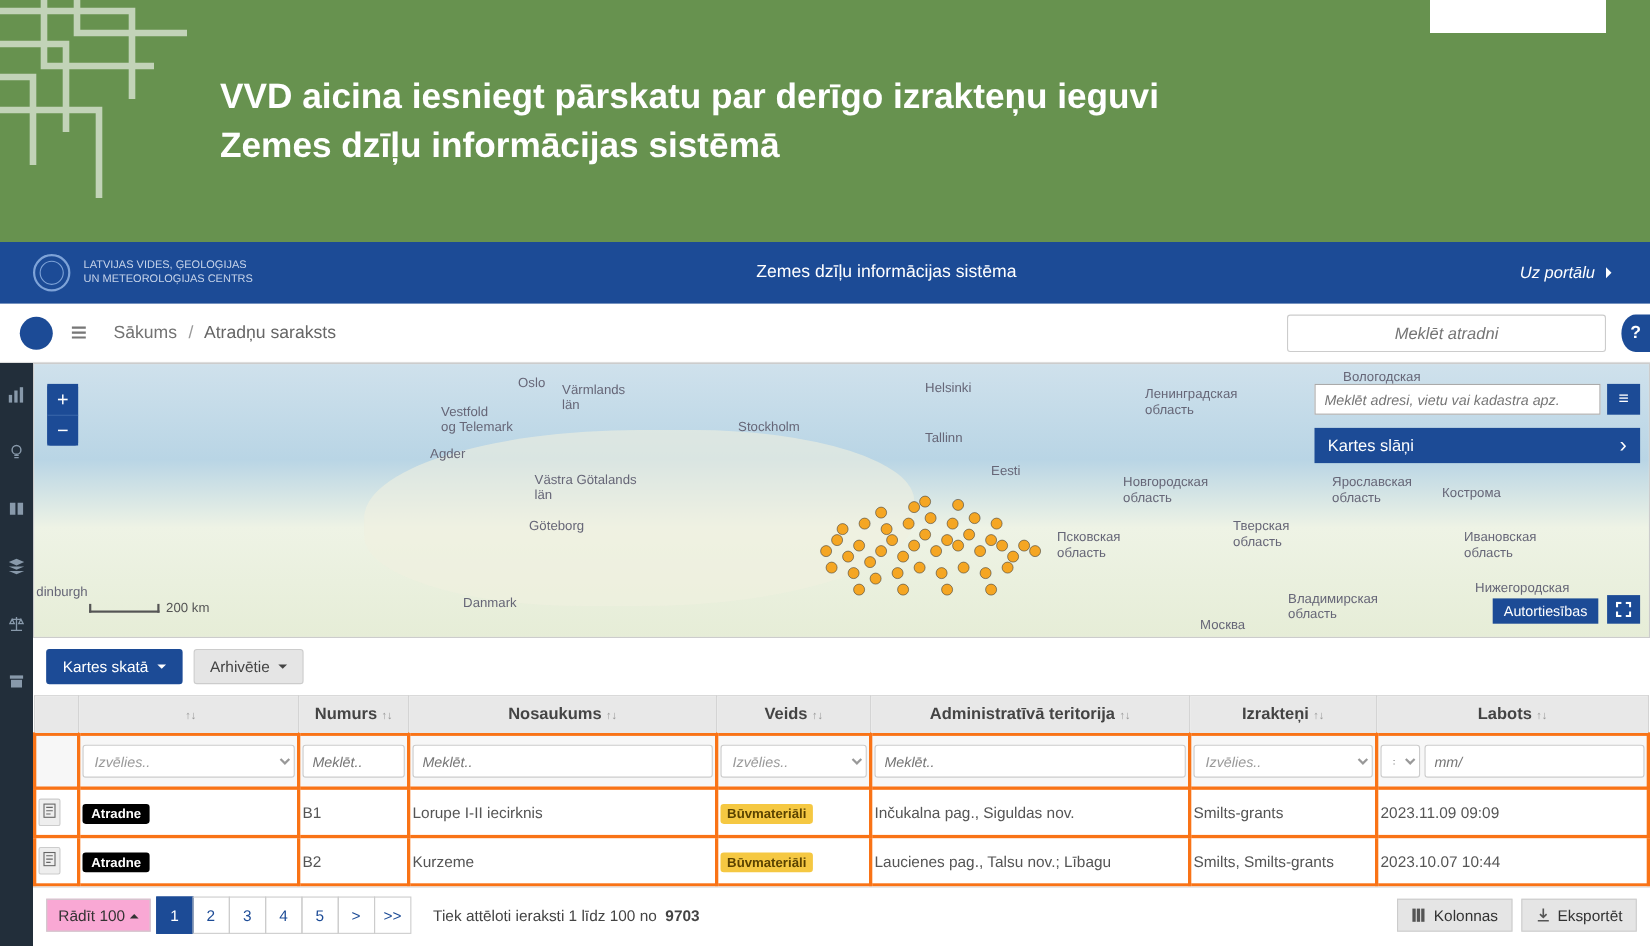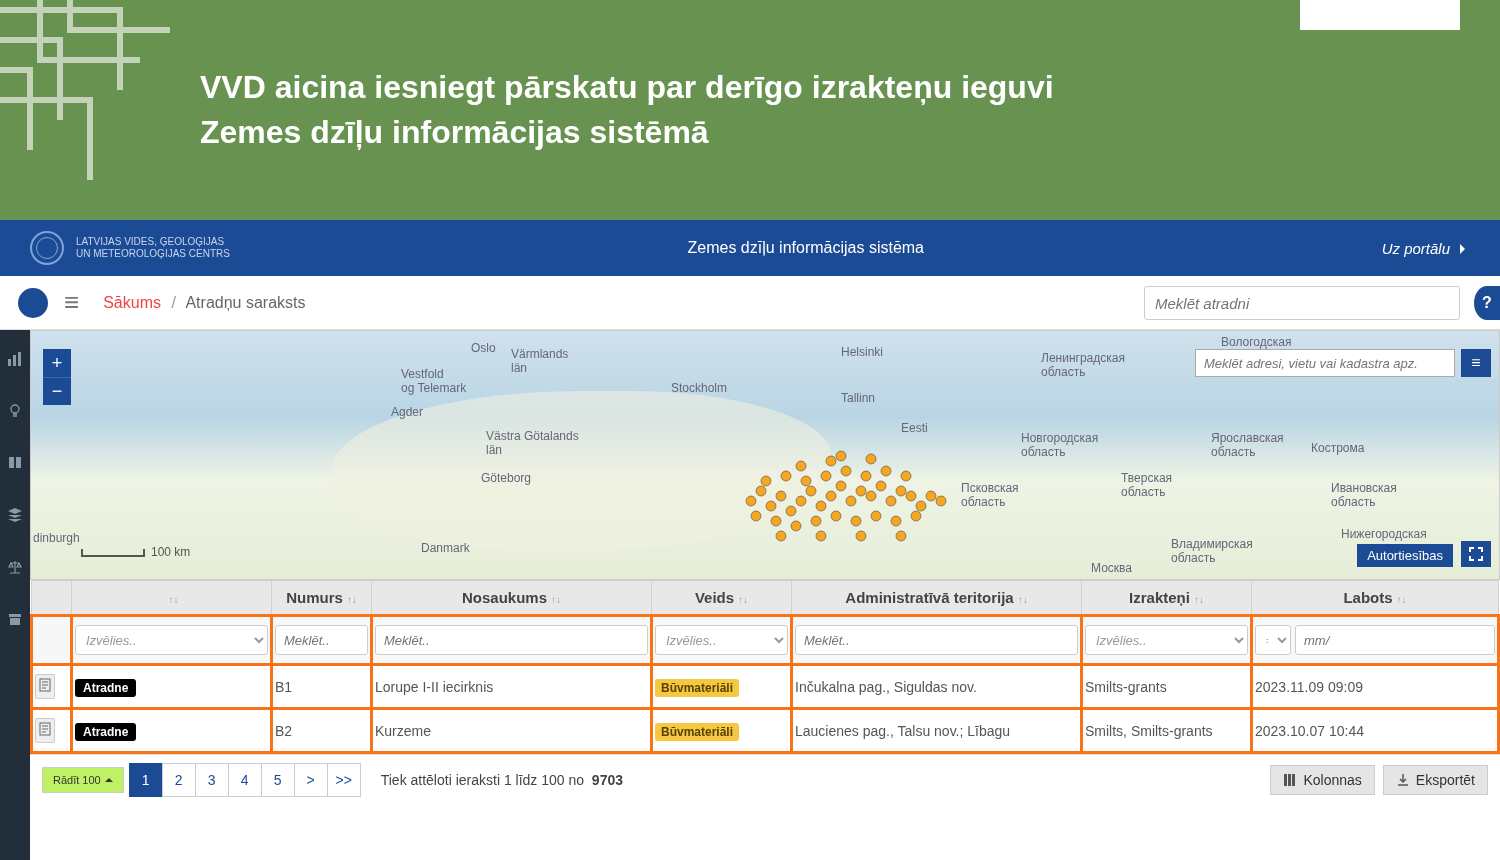--- a/index.html
+++ b/index.html
@@ -21,21 +21,21 @@
 .navbar-center { flex: 1; text-align: center; font-size: 16px; }
 .navbar-right { display: flex; align-items: center; gap: 6px; font-size: 15px; cursor: pointer; font-style: italic; }
 
 
 .crumb-bar { height: 54px; display: flex; align-items: center; padding: 0 18px; border-bottom: 1px solid #ddd; position: relative; }
 .crumb-logo { width: 30px; height: 30px; border-radius: 50%; background: #1c4b96; margin-right: 16px; }
 .hamburger { font-size: 26px; color: #777; cursor: pointer; margin-right: 24px; }
 .crumbs { font-size: 16px; color: #1c4b96; }
 .crumbs .sep { color: #999; margin: 0 6px; }
 .crumbs .cur { color: #666; }
-.search-deposit { position: absolute; right: 40px; top: 10px; width: 316px; height: 34px; border: 1px solid #ccc; border-radius: 3px; padding: 0 10px; font-size: 15px; font-style: italic; color: #404040; }
+.search-deposit { position: absolute; right: 40px; top: 10px; width: 290px; height: 34px; border: 1px solid #ccc; border-radius: 3px; padding: 0 10px; font-size: 15px; font-style: italic; color: #404040; text-align: center; }
 .help-badge { position: absolute; right: 0; top: 10px; width: 26px; height: 34px; background: #1c4b96; color: #fff; border-radius: 50% 0 0 50%; display: flex; align-items: center; justify-content: center; font-weight: bold; }
 
 
 .main-wrap { display: flex; height: calc(860px - 220px - 56px - 54px); }
 .side-nav { width: 30px; background: #222e3a; display: flex; flex-direction: column; align-items: center; padding-top: 20px; gap: 34px; }
 .side-nav-icon { width: 18px; height: 18px; color: #8899aa; display:flex; align-items:center; justify-content:center; }
 .content { flex: 1; display: flex; flex-direction: column; }
 
 
 .map-area { height: 250px; position: relative; background: linear-gradient(180deg, #cfe1ec 0%, #b9d5e5 35%, #eef3e5 60%, #e6edd7 100%); border: 1px solid #ccc; }
@@ -70,21 +70,21 @@
 .filter-date-wrap { display:flex; gap:4px; }
 .filter-date-wrap .op { width: 36px; }
 .filter-date-wrap .dt { flex:1; }
 .data-table td { padding: 8px 2px; font-size: 14px; color: #555; border:3px solid #f97316; }
 .row-icon { background:#eee; padding:3px; border:1px solid #ccc; border-radius:2px; display:inline-block; }
 .badge-atradne { background:#000; color:#fff; padding:2px 8px; border-radius:3px; font-size:12px; font-weight:bold; }
 .badge-buv { background:#f5c842; color:#5a4200; padding:2px 6px; border-radius:3px; font-size:12px; font-weight:bold; }
 
 
 .footer { display: flex; align-items: center; padding: 8px 12px; gap: 6px; border-top:1px solid #ddd; background:#fff; }
-.page-size { background:#bef264; border:1px solid #ccc; padding:6px 10px; font-size:11px; cursor:pointer; }
+.page-size { background:#f9a8d4; border:1px solid #ccc; padding:6px 10px; font-size:14px; cursor:pointer; }
 .pages { display:flex; }
 .page { width: 34px; height: 34px; border:1px solid #ccc; display:flex; align-items:center; justify-content:center; font-size:14px; color:#1c4b96; cursor:pointer; margin-left:-1px; }
 .page.active { background:#1c4b96; color:#fff; border-color:#1c4b96; }
 .records-text { margin-left: 14px; font-size: 14px; color:#444; }
 .records-text b { font-weight: bold; }
 .footer-right { margin-left:auto; display:flex; gap:8px; }
 .ft-btn { background:#e5e5e5; border:1px solid #ccc; padding:6px 12px; font-size:14px; cursor:pointer; display:flex; align-items:center; gap:6px; }
 
 .caret::after { content:''; display:inline-block; border:4px solid transparent; border-top-color:currentColor; margin-left:4px; transform:translateY(2px); }
 .caret-up::after { content:''; display:inline-block; border:4px solid transparent; border-bottom-color:currentColor; margin-left:4px; transform:translateY(-2px); }
@@ -123,21 +123,21 @@
   <div class="navbar-right">
     <span>Uz portālu</span>
       <span class="play"></span>
   </div>
 </div>
 
 <div class="crumb-bar">
   <div class="crumb-logo"></div>
   <div class="hamburger">≡</div>
   <div class="crumbs">
-    <a style="color:#ef4444;text-decoration:none;cursor:pointer">Sākums</a>
+    <a style="color:#737373;text-decoration:none;cursor:pointer">Sākums</a>
     <span class="sep">/</span>
     <span class="cur">Atradņu saraksts</span>
   </div>
   <input class="search-deposit" placeholder="Meklēt atradni" style="">
   <div class="help-badge">?</div>
 </div>
 
 <div class="main-wrap">
   <div class="side-nav">
     <div class="side-nav-icon">
@@ -261,31 +261,43 @@
             <circle cx="110" cy="15" r="5" fill="#4a5a8a"></circle>
             <circle cx="140" cy="18" r="5" fill="#4a5a8a"></circle>
         <circle cx="70" cy="25" r="5"></circle>
             <circle cx="100" cy="20" r="5"></circle>
         </g>
       </svg>
       <div class="map-zoom">
         <button>+</button>
         <button>−</button>
       </div>
-      <div class="map-scale">100 km</div>
+      <div class="map-scale">200 km</div>
       <input class="map-search" placeholder="Meklēt adresi, vietu vai kadastra apz." style="">
       <div class="map-layers-btn">≡</div>
+      <div class="map-layers-panel">
+        <span>Kartes slāņi</span>
+          <span class="chev-right"></span>
+      </div>
       <div class="map-credits">Autortiesības</div>
       <div class="map-expand">
         <svg width="14" height="14" stroke="#fff" stroke-width="2" fill="none">
             <path d="M1 5 V1 H5 M9 1 H13 V5 M13 9 V13 H9 M5 13 H1 V9"></path>
           </svg>
       </div>
     </div>
 
+    <div class="toolbar">
+      <div class="tb-btn primary caret">
+          <span>Kartes skatā</span>
+        </div>
+      <div class="tb-btn secondary caret">
+          <span>Arhivētie</span>
+        </div>
+    </div>
 
     <table class="data-table">
       <thead>
         <tr>
           <th style="width:40px"></th>
           <th style="width:200px"><span class="sort">↑↓</span></th>
           <th style="width:100px"><span>Numurs</span><span class="sort">↑↓</span></th>
           <th style="width:280px"><span>Nosaukums</span><span class="sort">↑↓</span></th>
           <th style="width:140px"><span>Veids</span><span class="sort">↑↓</span></th>
           <th style="width:290px"><span>Administratīvā teritorija</span><span class="sort">↑↓</span></th>

